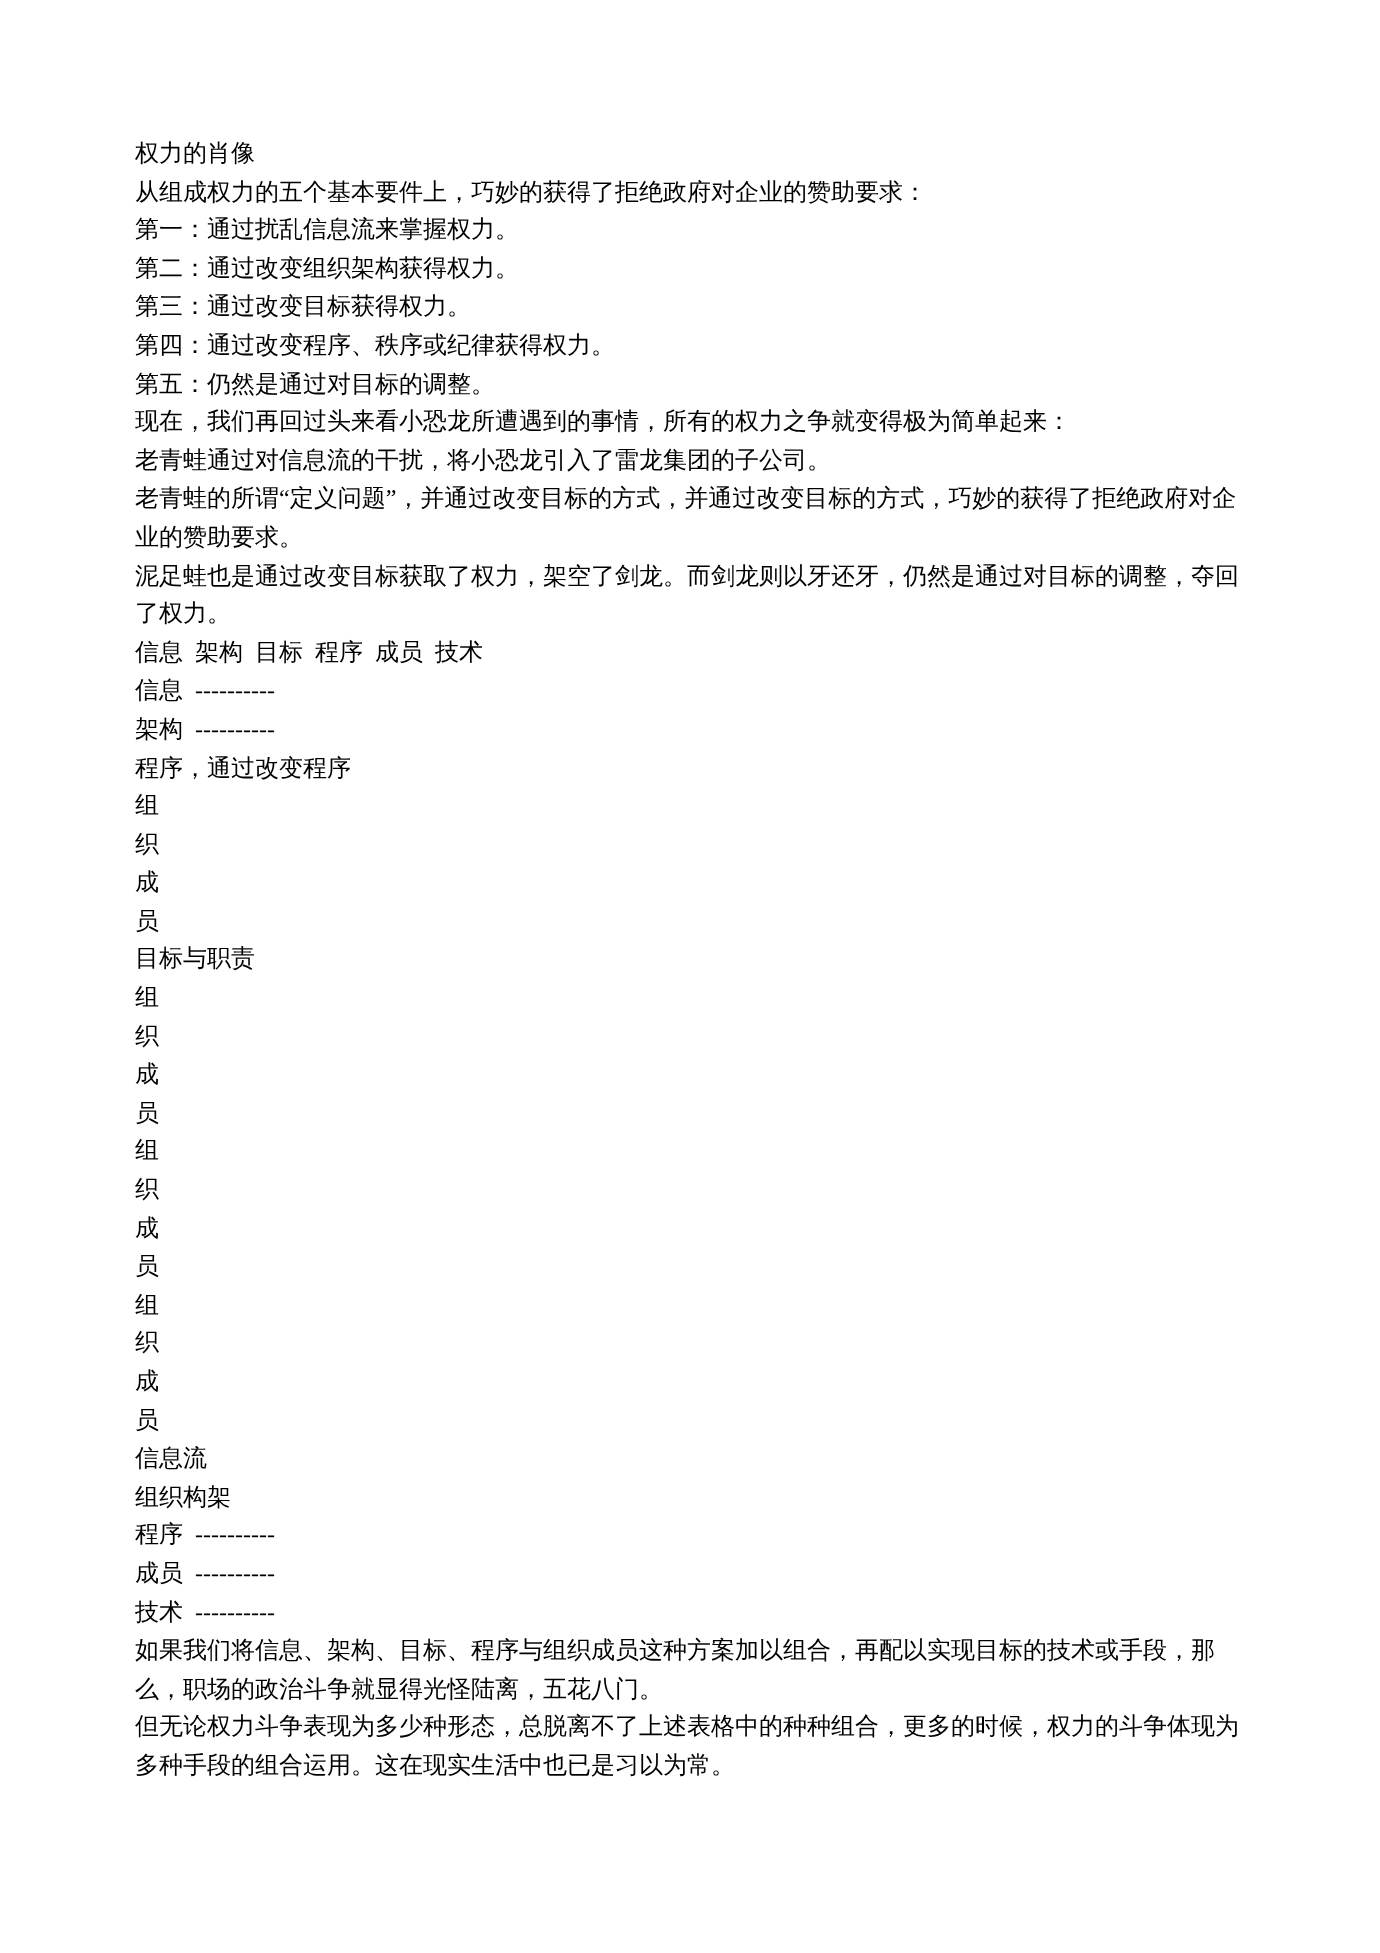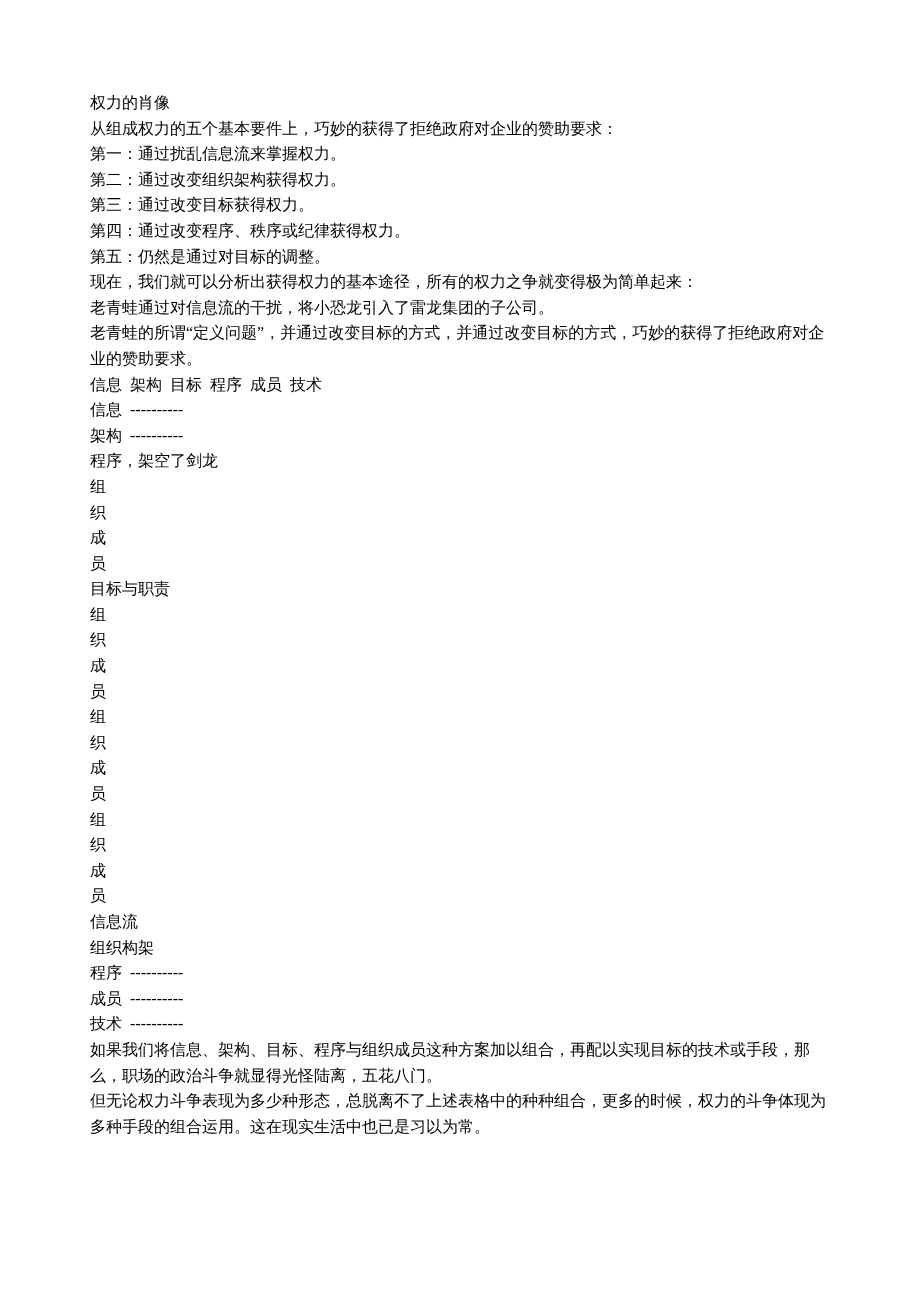--- a/index.html
+++ b/index.html
@@ -27,27 +27,28 @@
 <body>
 
 <div class="page">
   <p class="para">权力的肖像</p>
   <p class="para">从组成权力的五个基本要件上，巧妙的获得了拒绝政府对企业的赞助要求：</p>
   <p class="para">第一：通过扰乱信息流来掌握权力。</p>
   <p class="para">第二：通过改变组织架构获得权力。</p>
   <p class="para">第三：通过改变目标获得权力。</p>
   <p class="para">第四：通过改变程序、秩序或纪律获得权力。</p>
   <p class="para">第五：仍然是通过对目标的调整。</p>
-  <p class="para">现在，我们就可以分析出获得权力的基本途径，所有的权力之争就变得极为简单起来：</p>
+  <p class="para">现在，我们再回过头来看小恐龙所遭遇到的事情，所有的权力之争就变得极为简单起来：</p>
   <p class="para">老青蛙通过对信息流的干扰，将小恐龙引入了雷龙集团的子公司。</p>
   <p class="para">老青蛙的所谓“定义问题”，并通过改变目标的方式，并通过改变目标的方式，巧妙的获得了拒绝政府对企业的赞助要求。</p>
+  <p class="para">泥足蛙也是通过改变目标获取了权力，架空了剑龙。而剑龙则以牙还牙，仍然是通过对目标的调整，夺回了权力。</p>
   <p class="para">信息  架构  目标  程序  成员  技术</p>
   <p class="para">信息  ----------</p>
   <p class="para">架构  ----------</p>
-  <p class="para">程序，架空了剑龙</p>
+  <p class="para">程序，通过改变程序</p>
   <p class="para">组</p>
   <p class="para">织</p>
   <p class="para">成</p>
   <p class="para">员</p>
   <p class="para">目标与职责</p>
   <p class="para">组</p>
   <p class="para">织</p>
   <p class="para">成</p>
   <p class="para">员</p>
   <p class="para">组</p>

